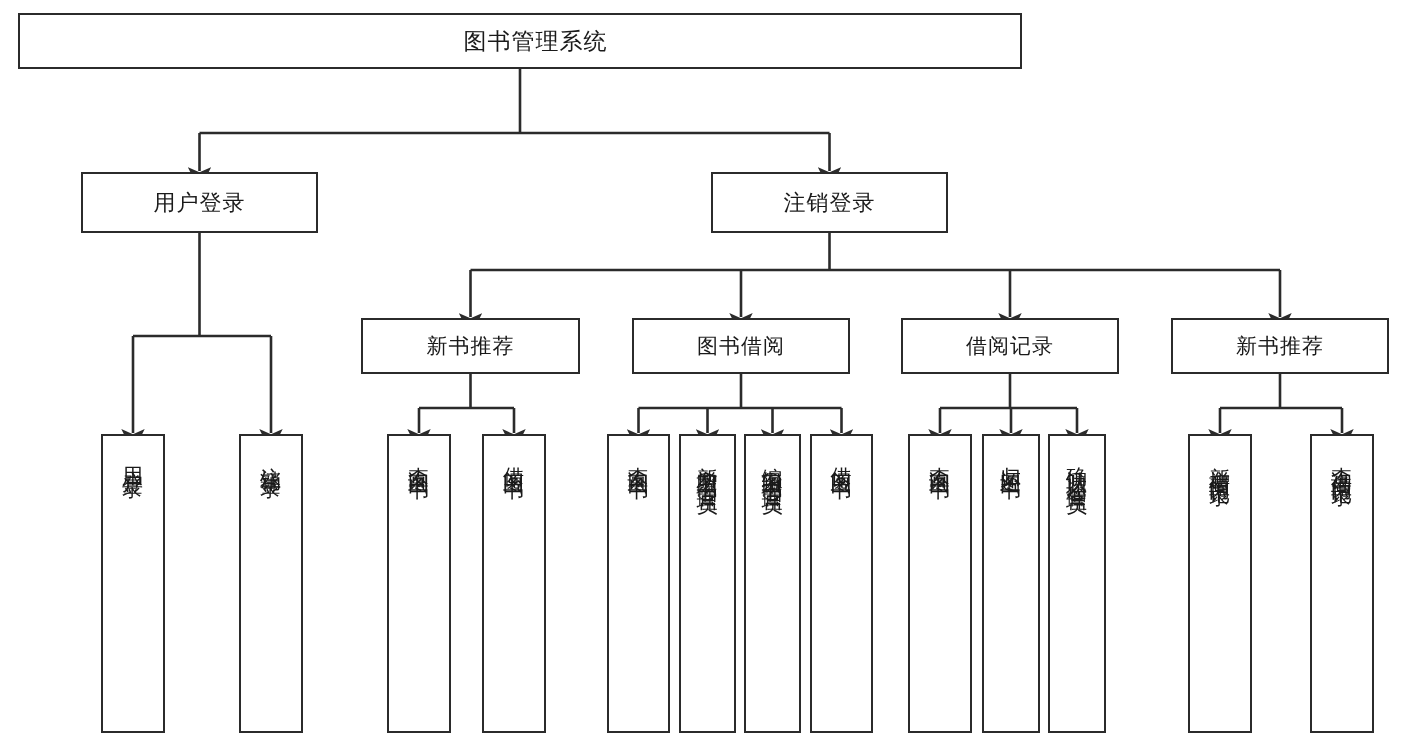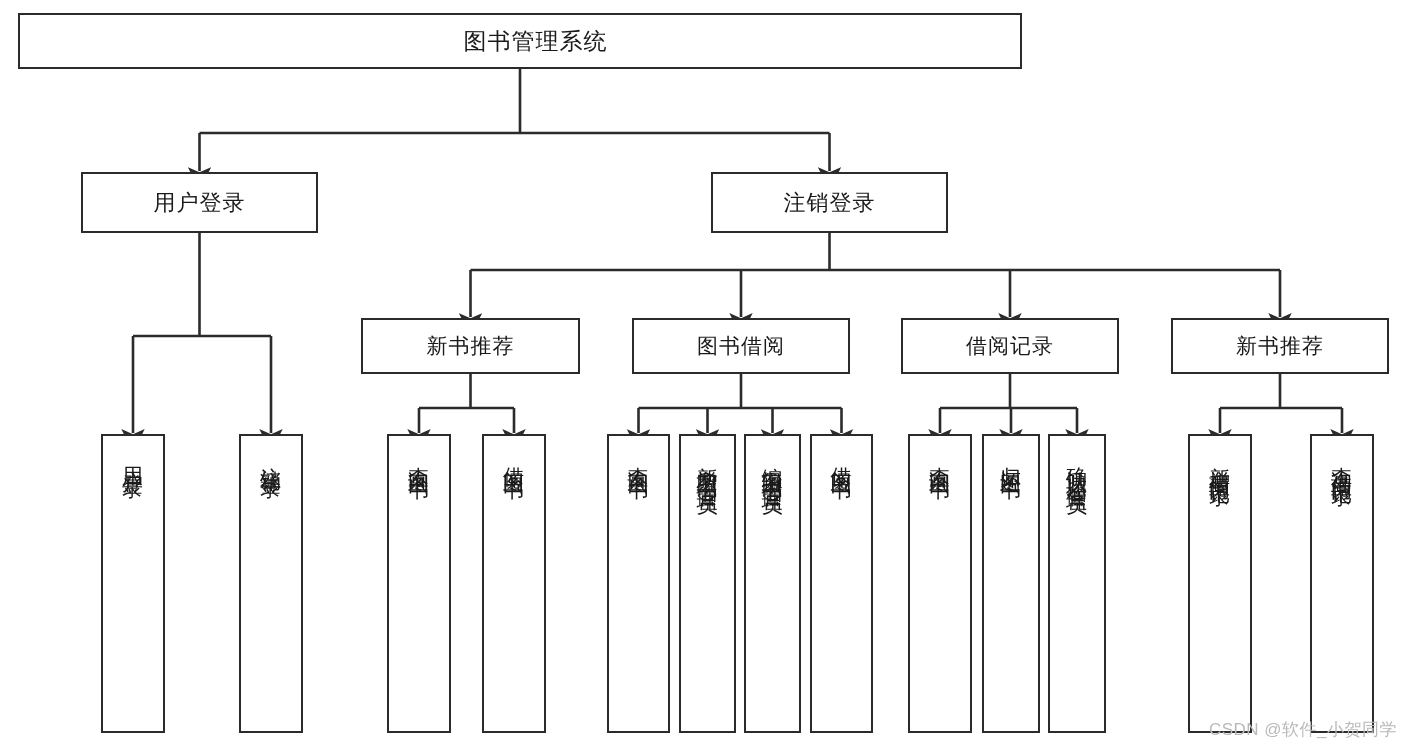--- a/index.html
+++ b/index.html
@@ -174,14 +174,13 @@
         <span class="vtext">确认归还（管理员）</span>
       </div>
       <div class="node-box level-3" style="left: 1188px; top: 434px; width: 64px; height: 299px;">
         <span class="vtext">新增借阅记录</span>
       </div>
       <div class="node-box level-3" style="left: 1310px; top: 434px; width: 64px; height: 299px;">
         <span class="vtext">查询借阅记录</span>
       </div>
     </div>
 
-  <div id="watermark">CSDN @软件_小贺同学</div>
 </div>
 
 </body></html>

